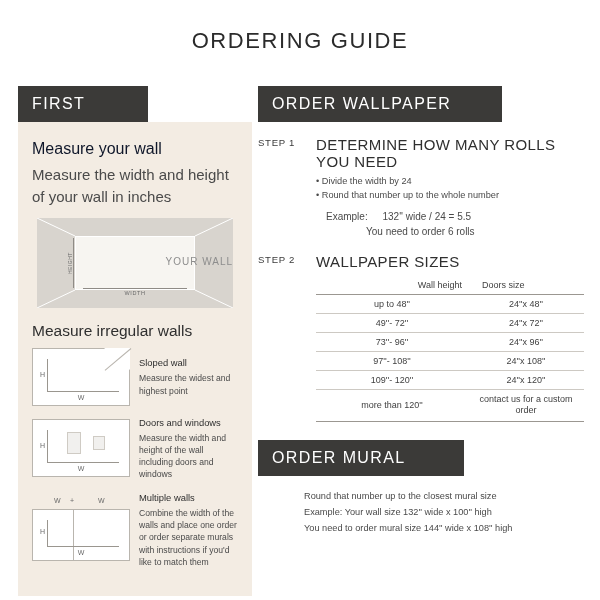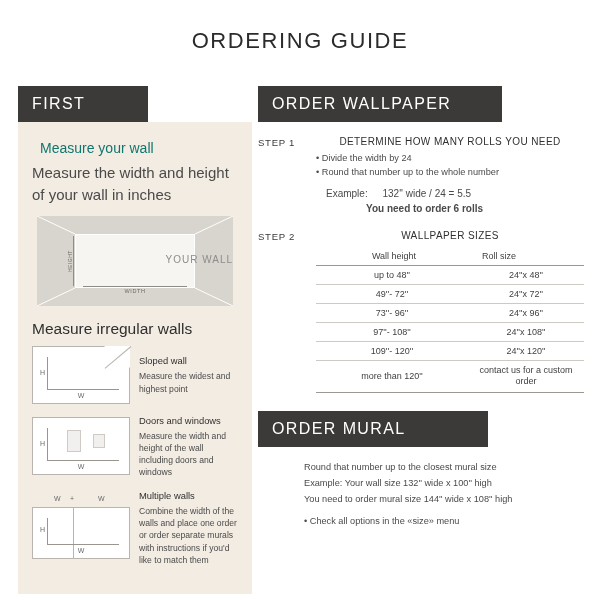--- a/index.html
+++ b/index.html
@@ -46,34 +46,34 @@
   .band {
     background: #3b3a38;
     color: #ffffff;
     font-size: 16px;
     letter-spacing: 1.4px;
     padding: 9px 14px;
     box-sizing: border-box;
   }
   .band.first { width: 130px; }
   .band.wallpaper { width: 244px; }
-  .band.mural { width: 230px; }
+  .band.mural { width: 206px; }
 
   .beige {
     background: #f3ece3;
     padding: 14px 14px 18px 14px;
     box-sizing: border-box;
   }
   .left-col .beige { width: 234px; }
 
   .sec-title {
-    font-size: 14px;
+    font-size: 16px;
     font-weight: 400;
-    color: #0f766e;
-    margin: 4px 0 6px 8px;
+    color: #0f172a;
+    margin: 4px 0 6px 0;
   }
   .sec-sub {
     font-size: 15px;
     line-height: 1.45;
     color: #4a4a4a;
     margin-bottom: 10px;
   }
 
   
   .wall-diagram {
@@ -254,55 +254,54 @@
   }
   .step-tag {
     flex: 0 0 58px;
     font-size: 9.6px;
     letter-spacing: 0.7px;
     color: #3a3a3a;
     padding-top: 1px;
   }
   .step-body { flex: 1; }
   .step-head {
-    font-size: 10px;
+    font-size: 15px;
     letter-spacing: 0.4px;
     color: #2f2f2f;
     margin-bottom: 5px;
-    text-align: center;
   }
   .bullet {
     font-size: 9.2px;
     line-height: 1.5;
     color: #4a4a4a;
   }
   .example {
     font-size: 10px;
     line-height: 1.5;
     color: #4a4a4a;
     margin-top: 6px;
     padding-left: 10px;
   }
-  .example .indent { padding-left: 40px; font-weight: bold; }
+  .example .indent { padding-left: 40px; }
 
   table.sizes {
     border-collapse: collapse;
     width: 268px;
     margin-top: 6px;
     font-size: 9px;
   }
   table.sizes th, table.sizes td {
     border-bottom: 1px solid #cdc9c3;
     padding: 4px 6px;
     text-align: center;
     font-weight: 400;
     color: #3f3f3f;
   }
   table.sizes th {
-    text-align: center;
+    text-align: right;
     padding-left: 10px;
     border-bottom: 1px solid #9b9791;
   }
   table.sizes th:nth-child(2) { text-align: left; padding-left: 14px; }
   table.sizes td:nth-child(1) { width: 140px; }
   table.sizes tr:last-child td { border-bottom: 1px solid #9b9791; }
   .two-line { line-height: 1.3; }
 
   .mural-wrap { margin-top: 18px; }
   .mural-text {
@@ -422,21 +421,21 @@
     </div>
 
     <div class="step-row">
       <div class="step-tag">STEP 2</div>
       <div class="step-body">
         <div class="step-head">WALLPAPER SIZES</div>
         <table class="sizes">
           <thead>
             <tr>
               <th>Wall height</th>
-              <th>Roll size</th>
+              <th>Doors size</th>
             </tr>
           </thead>
           <tbody>
             <tr>
               <td>up to 48''</td>
               <td>24''x 48''</td>
             </tr>
             <tr>
               <td>49''- 72''</td>
               <td>24''x 72''</td>
@@ -461,18 +460,17 @@
         </table>
       </div>
     </div>
 
     <div class="mural-wrap">
       <div class="band mural">ORDER MURAL</div>
       <div class="mural-text">
         <div>Round that number up to the closest mural size</div>
         <div>Example: Your wall size 132'' wide x 100'' high</div>
         <div>You need to order mural size 144'' wide x 108'' high</div>
-        <div style="margin-top:6px;">• Check all options in the «size» menu</div>
       </div>
     </div>
 
   </div>
 </div>
 
 </body></html>

